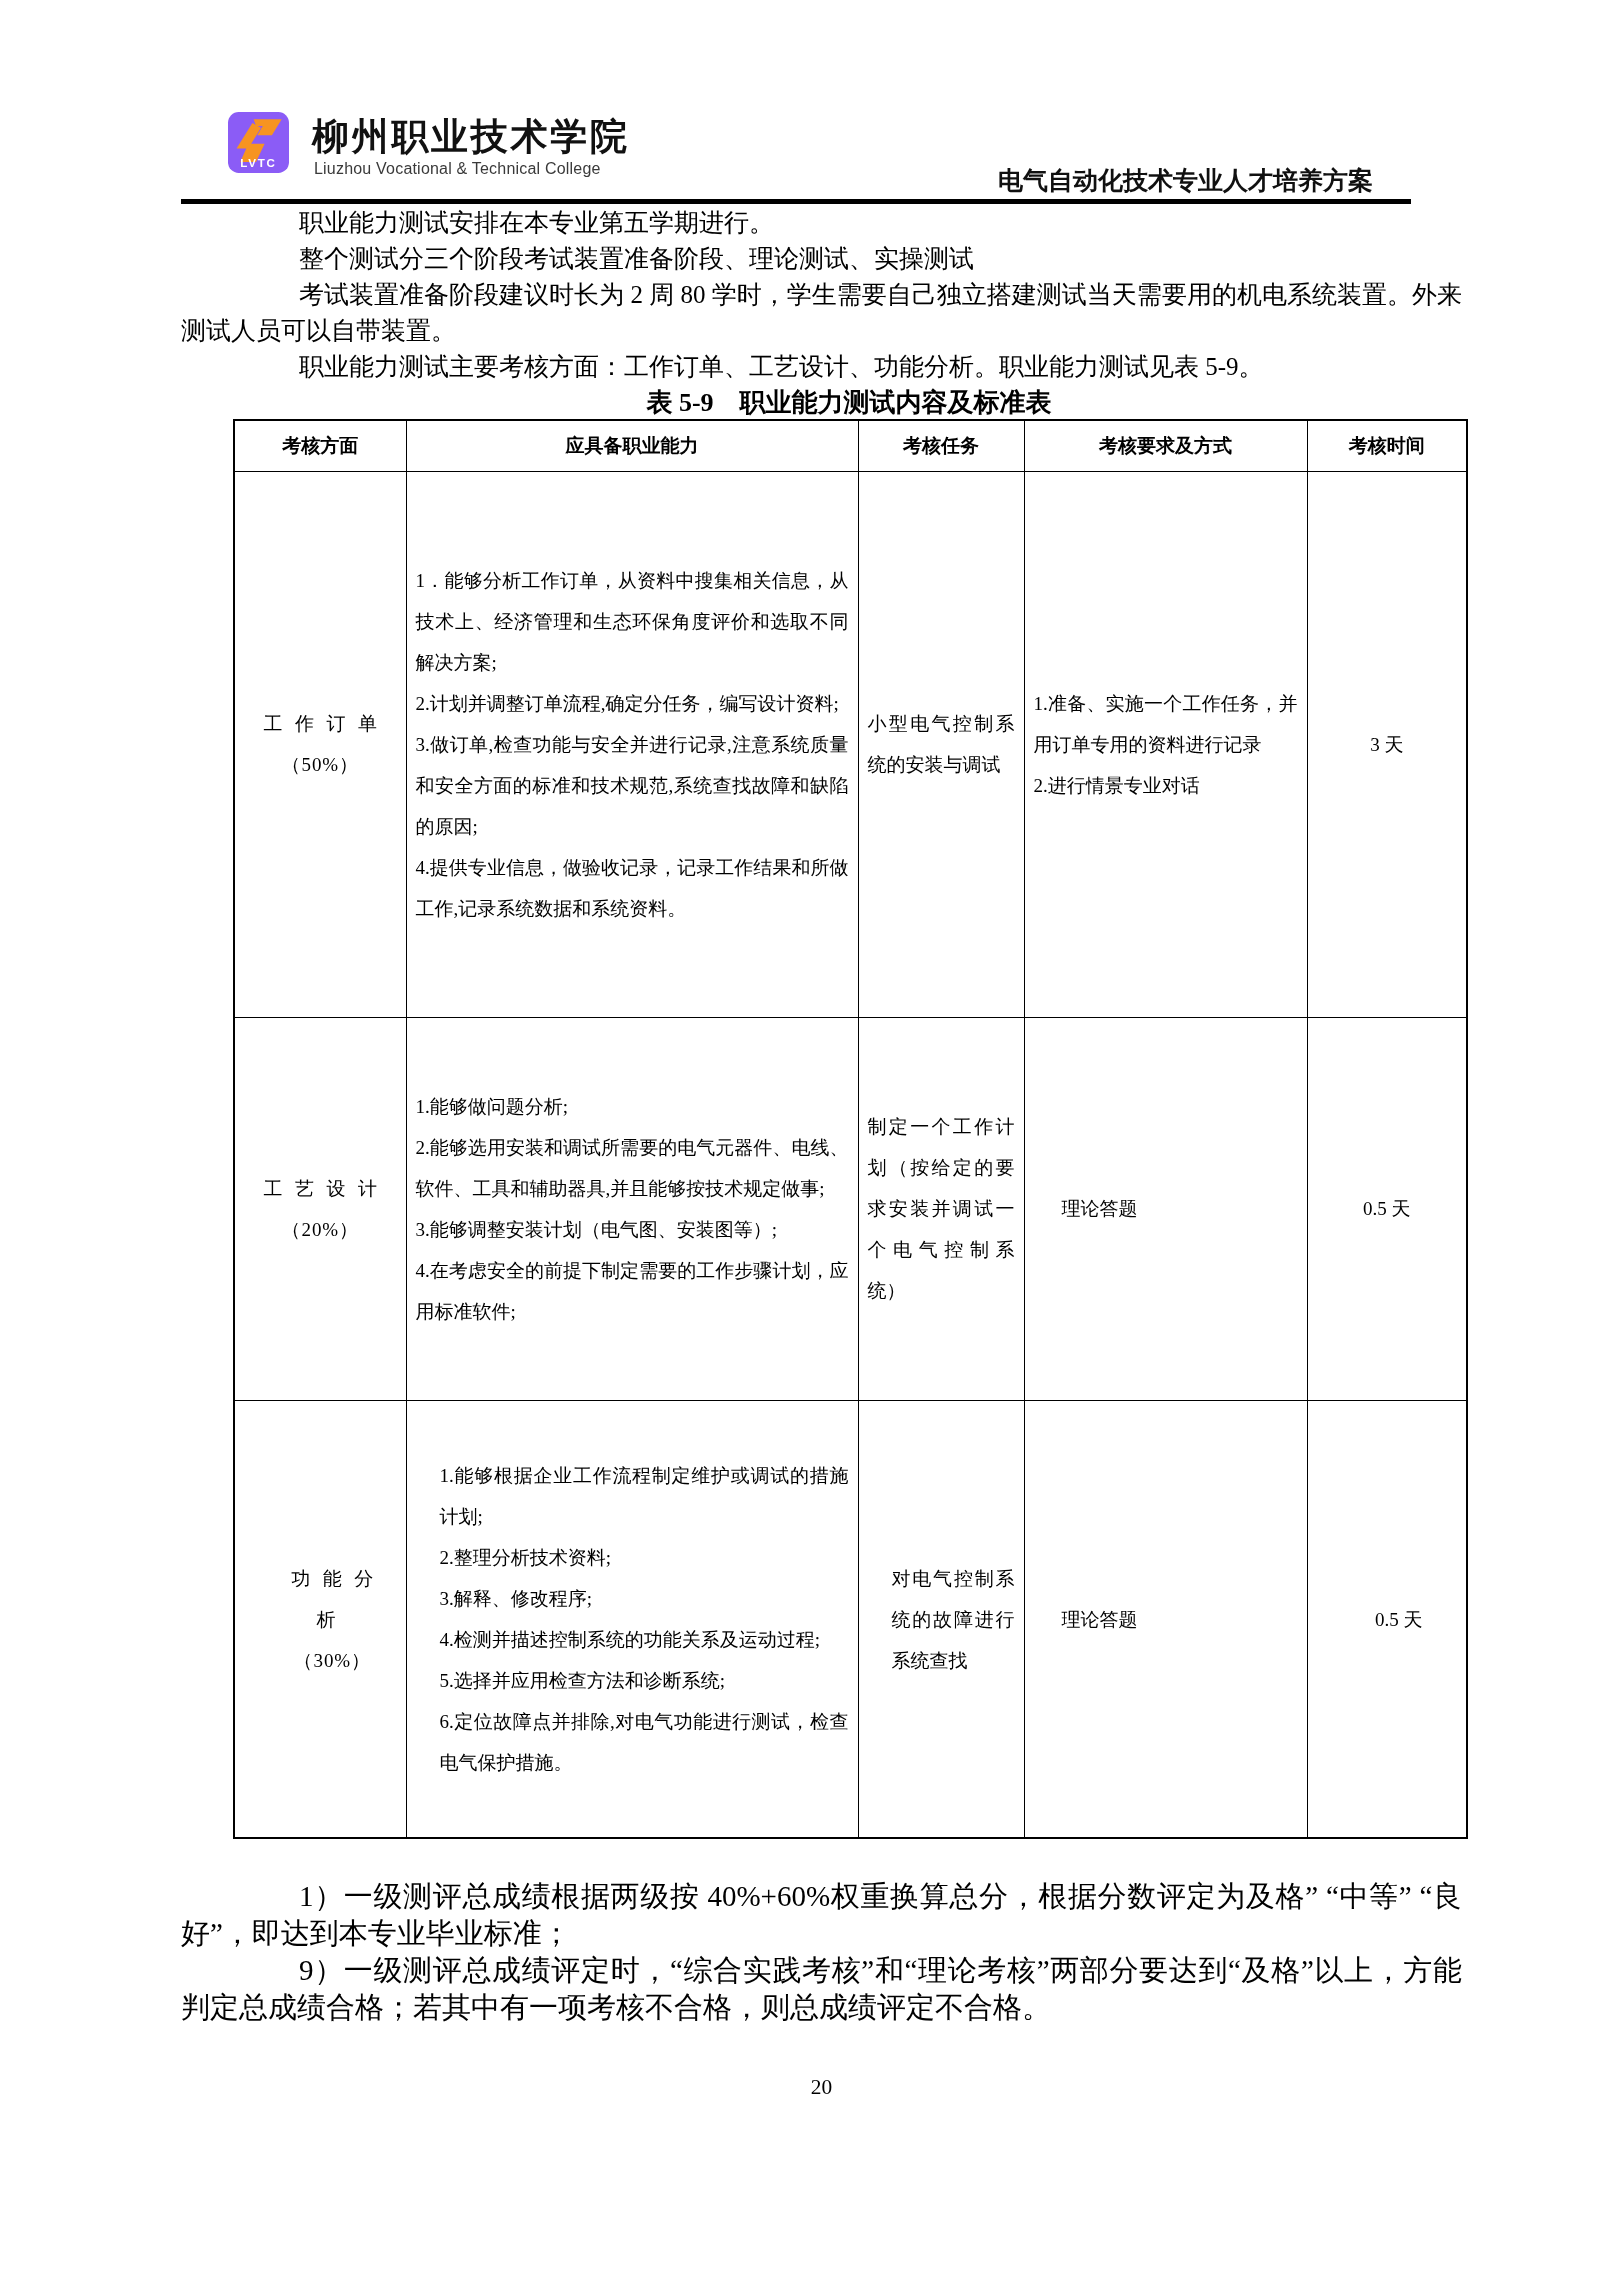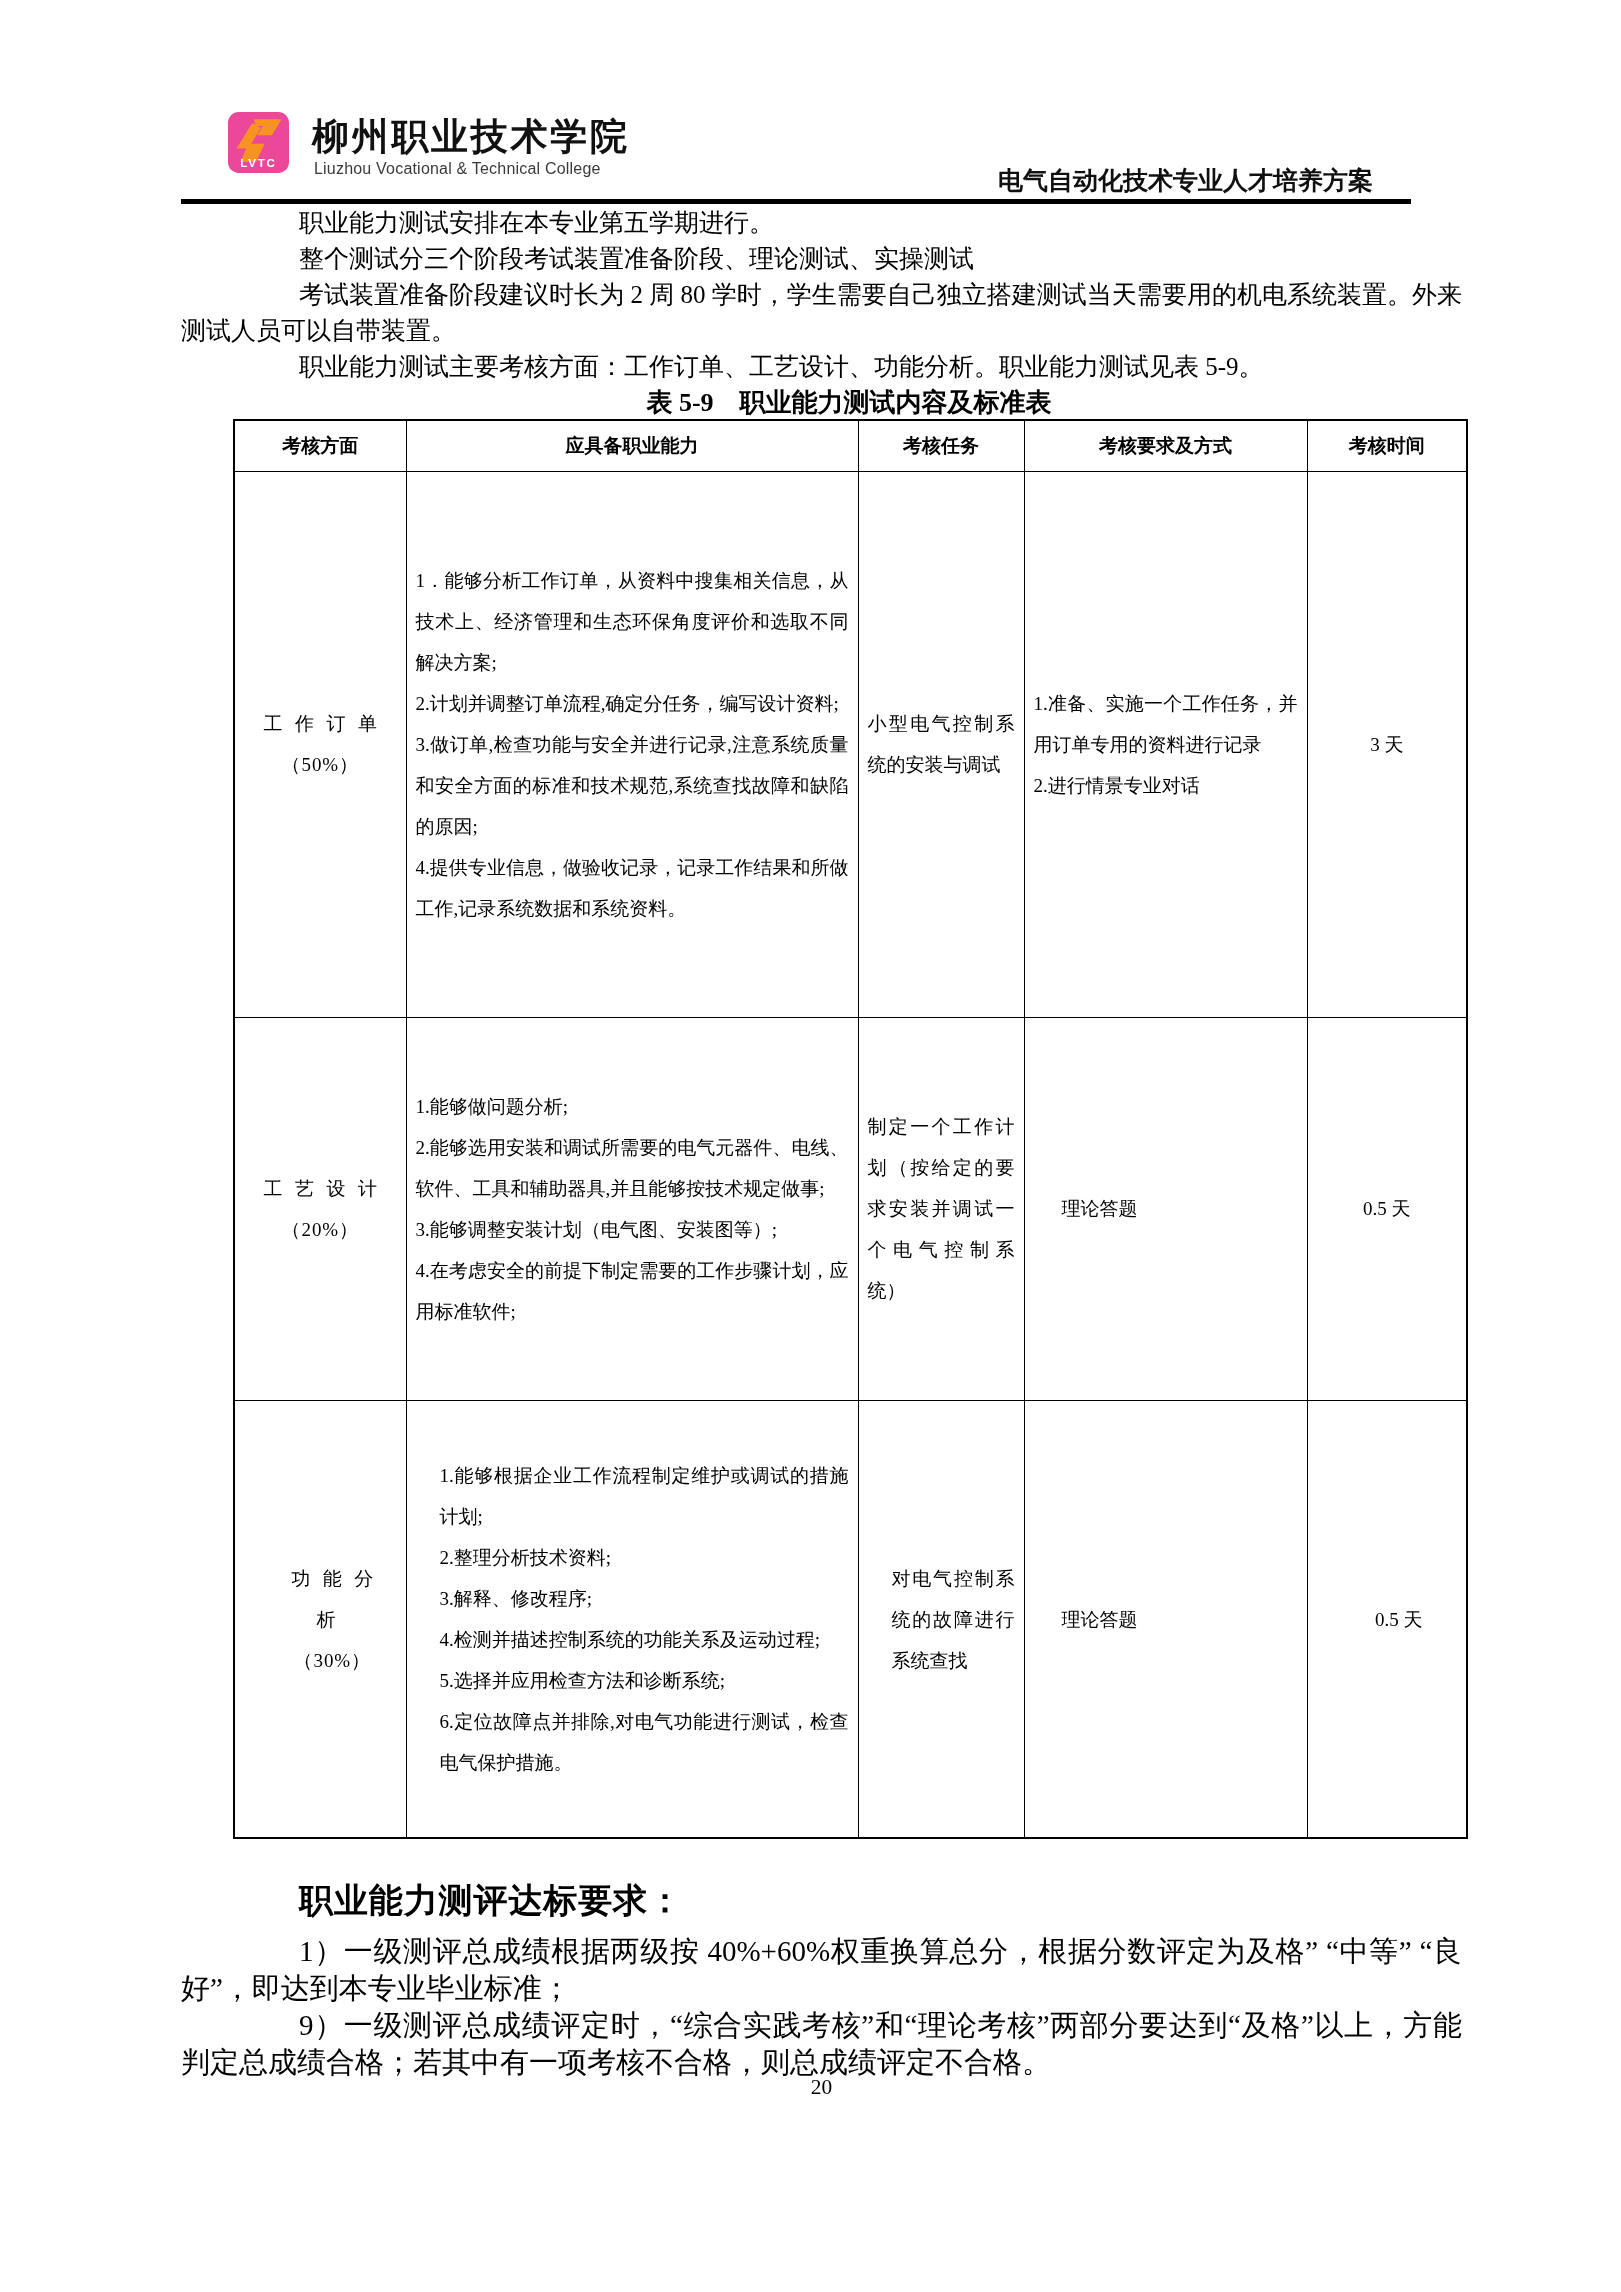--- a/index.html
+++ b/index.html
@@ -3,21 +3,21 @@
 <meta charset="utf-8">
 <style>
   html,body{margin:0;padding:0;background:#888;}
   .page{
     position:relative;width:1622px;height:2293px;background:#ffffff;
     font-family:"Liberation Serif","DejaVu Serif",serif;color:#000;overflow:hidden;
   }
   
   .logo{
     position:absolute;left:228px;top:112px;width:61px;height:61px;
-    background:#ec4899;border-radius:10.7px;
+    background:#8b5cf6;border-radius:10.7px;
   }
   .logo svg{position:absolute;left:0;top:0;}
   .logo-abbr{
     position:absolute;left:0;bottom:3.6px;width:100%;text-align:center;
     font-family:"Liberation Sans",sans-serif;font-weight:bold;font-size:11.6px;
     color:#fff;letter-spacing:1.8px;
   }
   .school-zh{
     position:absolute;left:312px;top:112px;font-size:37px;font-weight:bold;
     letter-spacing:2.7px;color:#111;
@@ -178,21 +178,20 @@
         </td>
         <td class="req center-word">
           <div class="item">理论答题</div>
         </td>
         <td class="time">0.5 天</td>
       </tr>
     </tbody>
   </table>
 
   <div class="reqs">
-    <div class="reqs-heading">职业能力测评达标要求：</div>
     <p>1）一级测评总成绩根据两级按 40%+60%权重换算总分，根据分数评定为及格” “中等” “良好”，即达到本专业毕业标准；</p>
     <p>9）一级测评总成绩评定时，“综合实践考核”和“理论考核”两部分要达到“及格”以上，方能判定总成绩合格；若其中有一项考核不合格，则总成绩评定不合格。</p>
   </div>
 
   <div class="page-num">20</div>
 
 </div>
 
 
 </body></html>

